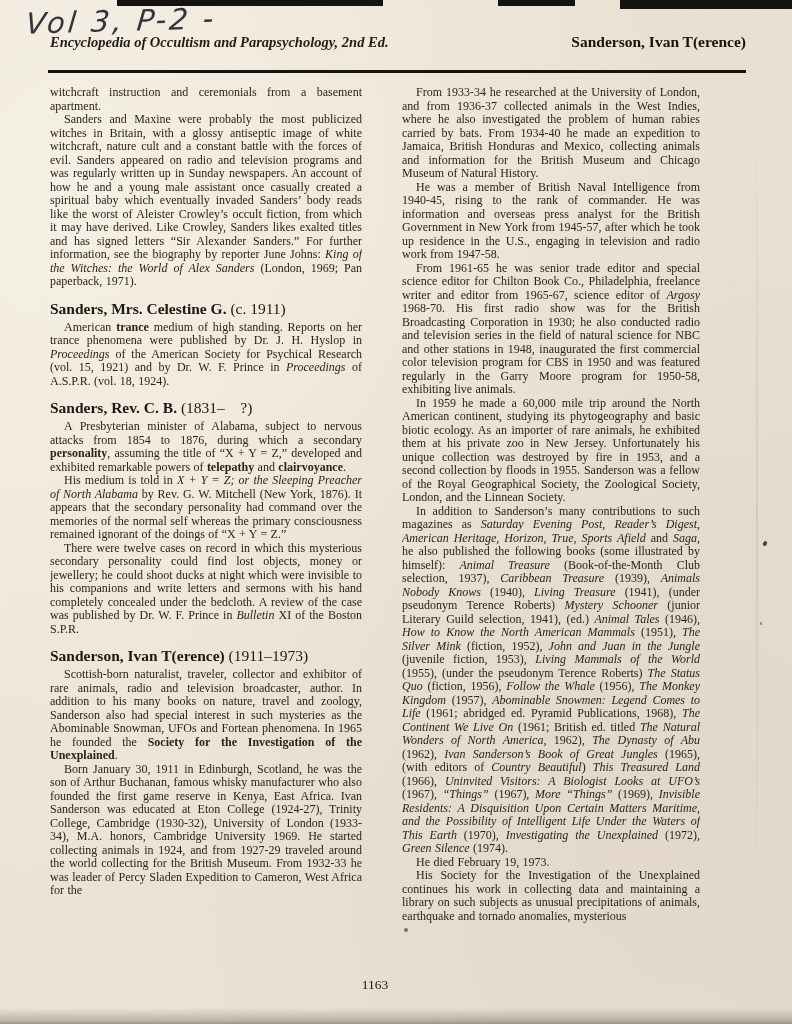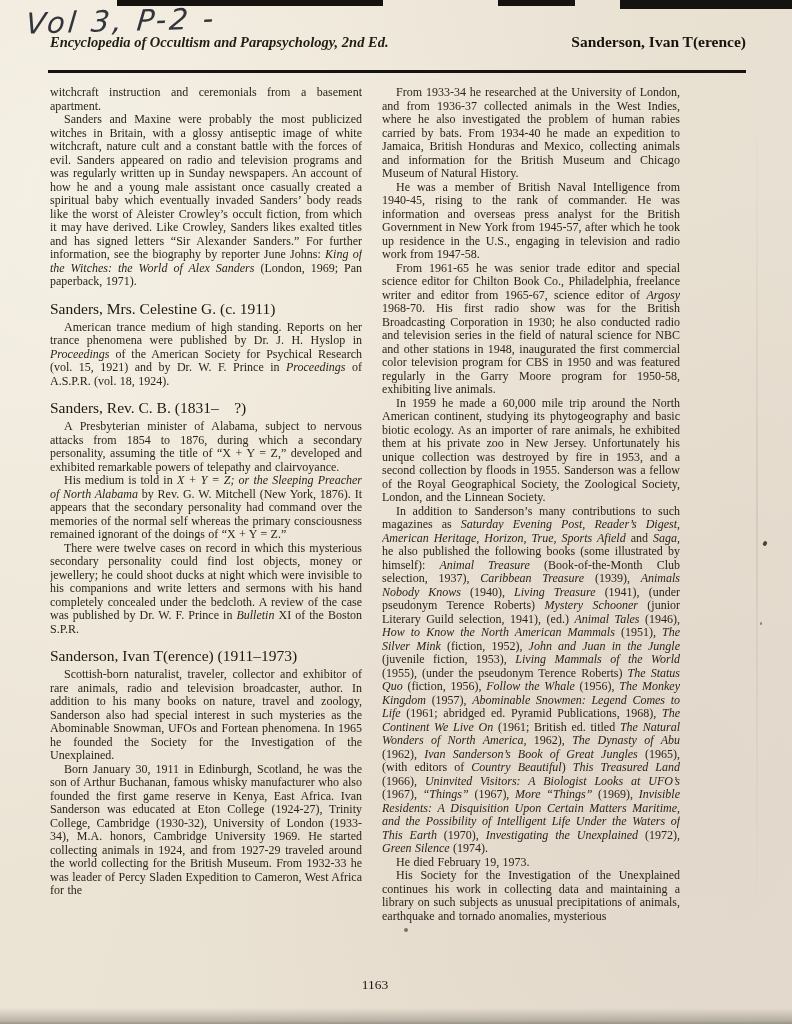--- a/index.html
+++ b/index.html
@@ -47,40 +47,40 @@
   }
   .rh-left{font-style:italic;font-weight:bold;font-size:14.5px;color:#221d13;}
   .rh-right{font-weight:bold;font-size:15.5px;color:#17130c;}
   .head-rule{
     position:absolute;top:70px;left:48px;width:698px;height:3px;
     background:#17140f;
   }
 
   .columns{
     position:absolute;top:86px;left:50px;width:650px;height:892px;
-    display:flex;gap:20px;overflow:hidden;
+    display:flex;gap:40px;overflow:hidden;
   }
   .col{overflow:hidden;}
   .col.left{width:312px;}
   .col.right{width:298px;}
   .col p{
     margin:0;
     font-size:12px;line-height:13.5px;
     text-align:justify;
     word-spacing:0.4px;
   }
   .col p.indent{text-indent:14px;}
   .col h3{
     font-size:15.5px;line-height:17px;
     font-weight:normal;
     margin:11px 0 4px 0;
     color:#1d1810;
     white-space:nowrap;
   }
-  .b{font-weight:normal;margin-top:47px;}
+  .b{font-weight:bold;margin-top:47px;}
   .i{font-style:italic;}
 
   .page-number{
     position:absolute;top:977px;left:50px;width:650px;
     text-align:center;font-weight:normal;font-size:13.5px;color:#1d1810;
   }
 </style>
 </head>
 <body>
 

